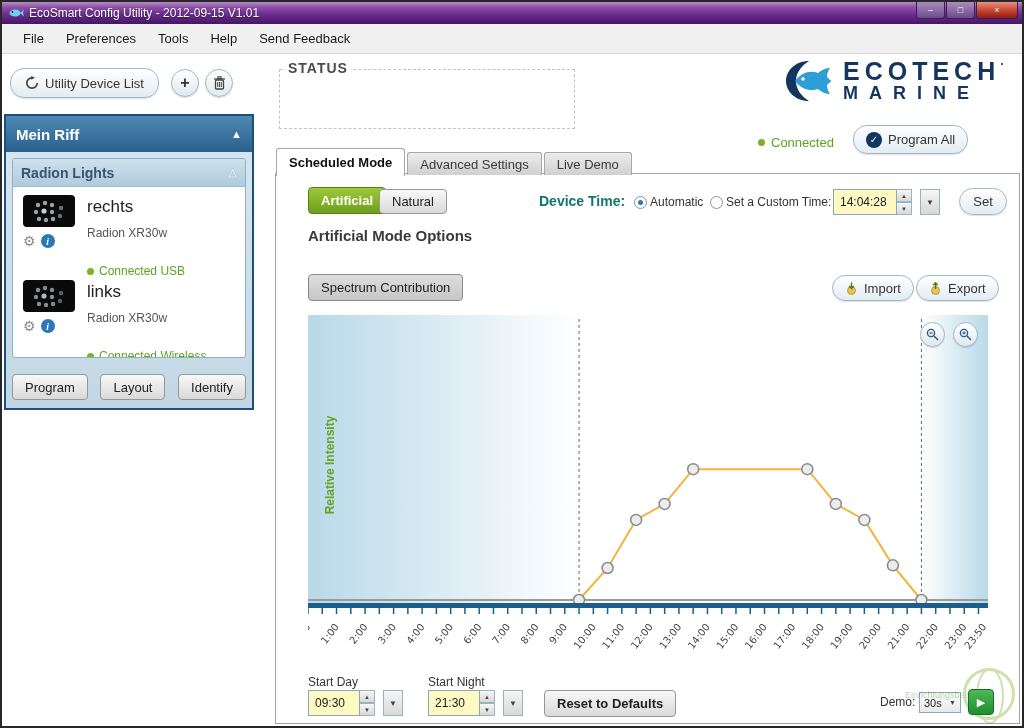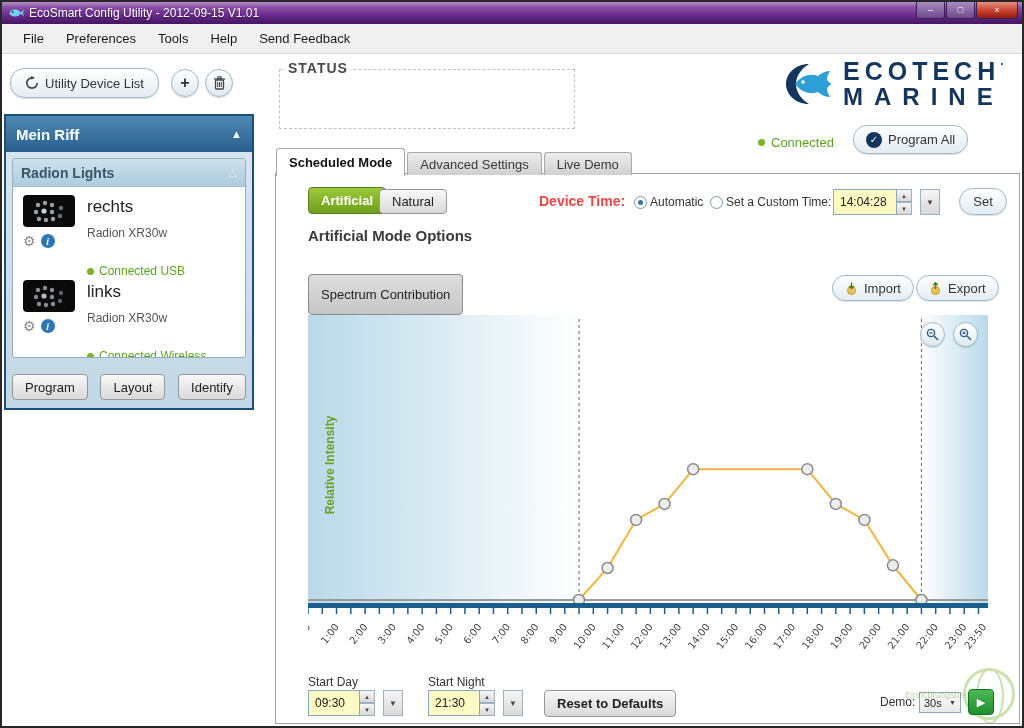--- a/index.html
+++ b/index.html
@@ -66,58 +66,58 @@
   .dp-buttons .gray-btn { height:26px; padding:0 12px; }
 
   
   .status-box { position:absolute; left:277px; top:67px; width:296px; height:60px; border:1px dashed #c2c2c2; }
   .status-label { position:absolute; left:283px; top:58px; font-size:14px; font-weight:bold;
     color:#4a4a4a; letter-spacing:1px; background:#fff; padding:0 3px; }
   .logo { position:absolute; left:781px; top:56px; display:flex; align-items:center; }
   .logo-text { margin-left:6px; color:#14355e; }
   .logo-word1 { font-size:25px; font-weight:bold; letter-spacing:5px; line-height:1.05; }
   .logo-mark { font-size:12px; vertical-align:top; }
-  .logo-word2 { font-size:24px; font-weight:bold; letter-spacing:11px; line-height:1.1; }
+  .logo-word2 { font-size:18px; font-weight:bold; letter-spacing:11px; line-height:1.1; }
   .connected { position:absolute; left:756px; top:133px; display:flex; align-items:center; gap:6px;
     font-size:13px; color:#5aa51e; }
   .program-all { position:absolute; left:851px; top:123px; height:29px; padding:0 12px; }
   .check-badge { width:16px; height:16px; border-radius:50%; background:#14355e; color:#fff;
     font-size:10px; display:inline-flex; align-items:center; justify-content:center; }
 
   
   .tabs { position:absolute; left:274px; top:146px; display:flex; align-items:flex-end; z-index:3; }
   .tab { background:linear-gradient(#ececec,#d0d0d0); border:1px solid #a8a8a8; border-bottom:none;
     padding:4px 12px 3px; font-size:13px; color:#3a3a3a; border-radius:3px 3px 0 0; margin-right:2px; }
   .tab.active { background:#fff; font-weight:bold; padding:6px 12px 6px; margin-bottom:-1px; color:#111; }
 
   
   .panel { position:absolute; left:273px; top:171px; width:745px; height:551px;
     border:1px solid #a3a3a3; background:#fff; }
   .btn-artificial { position:absolute; left:32px; top:13px; height:27px; padding:0 12px;
     background:linear-gradient(#9cc93a,#6f9e1d); border:1px solid #55801a; border-radius:4px;
     color:#fff; font-weight:bold; font-size:13px; display:inline-flex; align-items:center; }
   .btn-natural { position:absolute; left:103px; top:15px; height:25px; padding:0 12px; }
-  .dt-label { position:absolute; left:263px; top:19px; font-size:14px; font-weight:bold; color:#ef4444; }
+  .dt-label { position:absolute; left:263px; top:19px; font-size:14px; font-weight:bold; color:#0f766e; }
   .radio-item { position:absolute; top:21px; display:flex; align-items:center; gap:3px; font-size:12px; color:#333; }
   .radio-auto { left:358px; } .radio-custom { left:434px; }
   .radio { width:13px; height:13px; border-radius:50%; border:1px solid #7a98ad; background:#fff; position:relative; }
   .radio.checked::after { content:''; position:absolute; left:3px; top:3px; width:5px; height:5px;
     border-radius:50%; background:#2d76b8; }
   .time-group { position:absolute; left:557px; top:15px; display:flex; align-items:stretch; height:26px; }
   .value-box { border:1px solid #8aa8bc; background:#fef9c3; font-size:12px; color:#222;
     display:flex; align-items:center; padding:0 6px; }
   .time-box { width:64px; }
   .spin-col { width:15px; display:flex; flex-direction:column; }
   .spin-btn { flex:1; background:linear-gradient(#f6f6f6,#d8d8d8); border:1px solid #9ab2c2;
     border-left:none; font-size:6px; color:#444; display:flex; align-items:center; justify-content:center; }
   .dropdown-btn { width:20px; margin-left:8px; background:linear-gradient(#f6f6f6,#d8d8d8);
     border:1px solid #9ab2c2; font-size:8px; color:#444; display:flex; align-items:center; justify-content:center; }
   .btn-set { position:absolute; left:683px; top:14px; width:48px; height:27px; }
   .section-title { position:absolute; left:32px; top:53px; font-size:15px; font-weight:bold; color:#3a3a3a; }
-  .btn-spectrum { position:absolute; left:32px; top:100px; height:41px; padding:0 12px;
+  .btn-spectrum { position:absolute; left:32px; top:100px; height:27px; padding:0 12px;
     background:linear-gradient(#dedede,#c6c6c6); border-color:#8a8a8a; }
   .btn-import { position:absolute; left:556px; top:101px; height:26px; padding:0 12px; }
   .btn-export { position:absolute; left:640px; top:101px; height:26px; padding:0 12px; }
 
   
   .chart-wrap { position:absolute; left:32px; top:141px; width:680px; height:350px; }
   .ylabel { position:absolute; left:22px; top:150px; transform:translate(-50%,-50%) rotate(-90deg);
     color:#6aa121; font-weight:bold; font-size:12px; white-space:nowrap; z-index:2; }
   .zoom-btn { position:absolute; top:7px; width:25px; height:25px; border-radius:50%;
     background:linear-gradient(#ffffff,#dfe9ef); border:1px solid #9fb8c9; display:flex;

